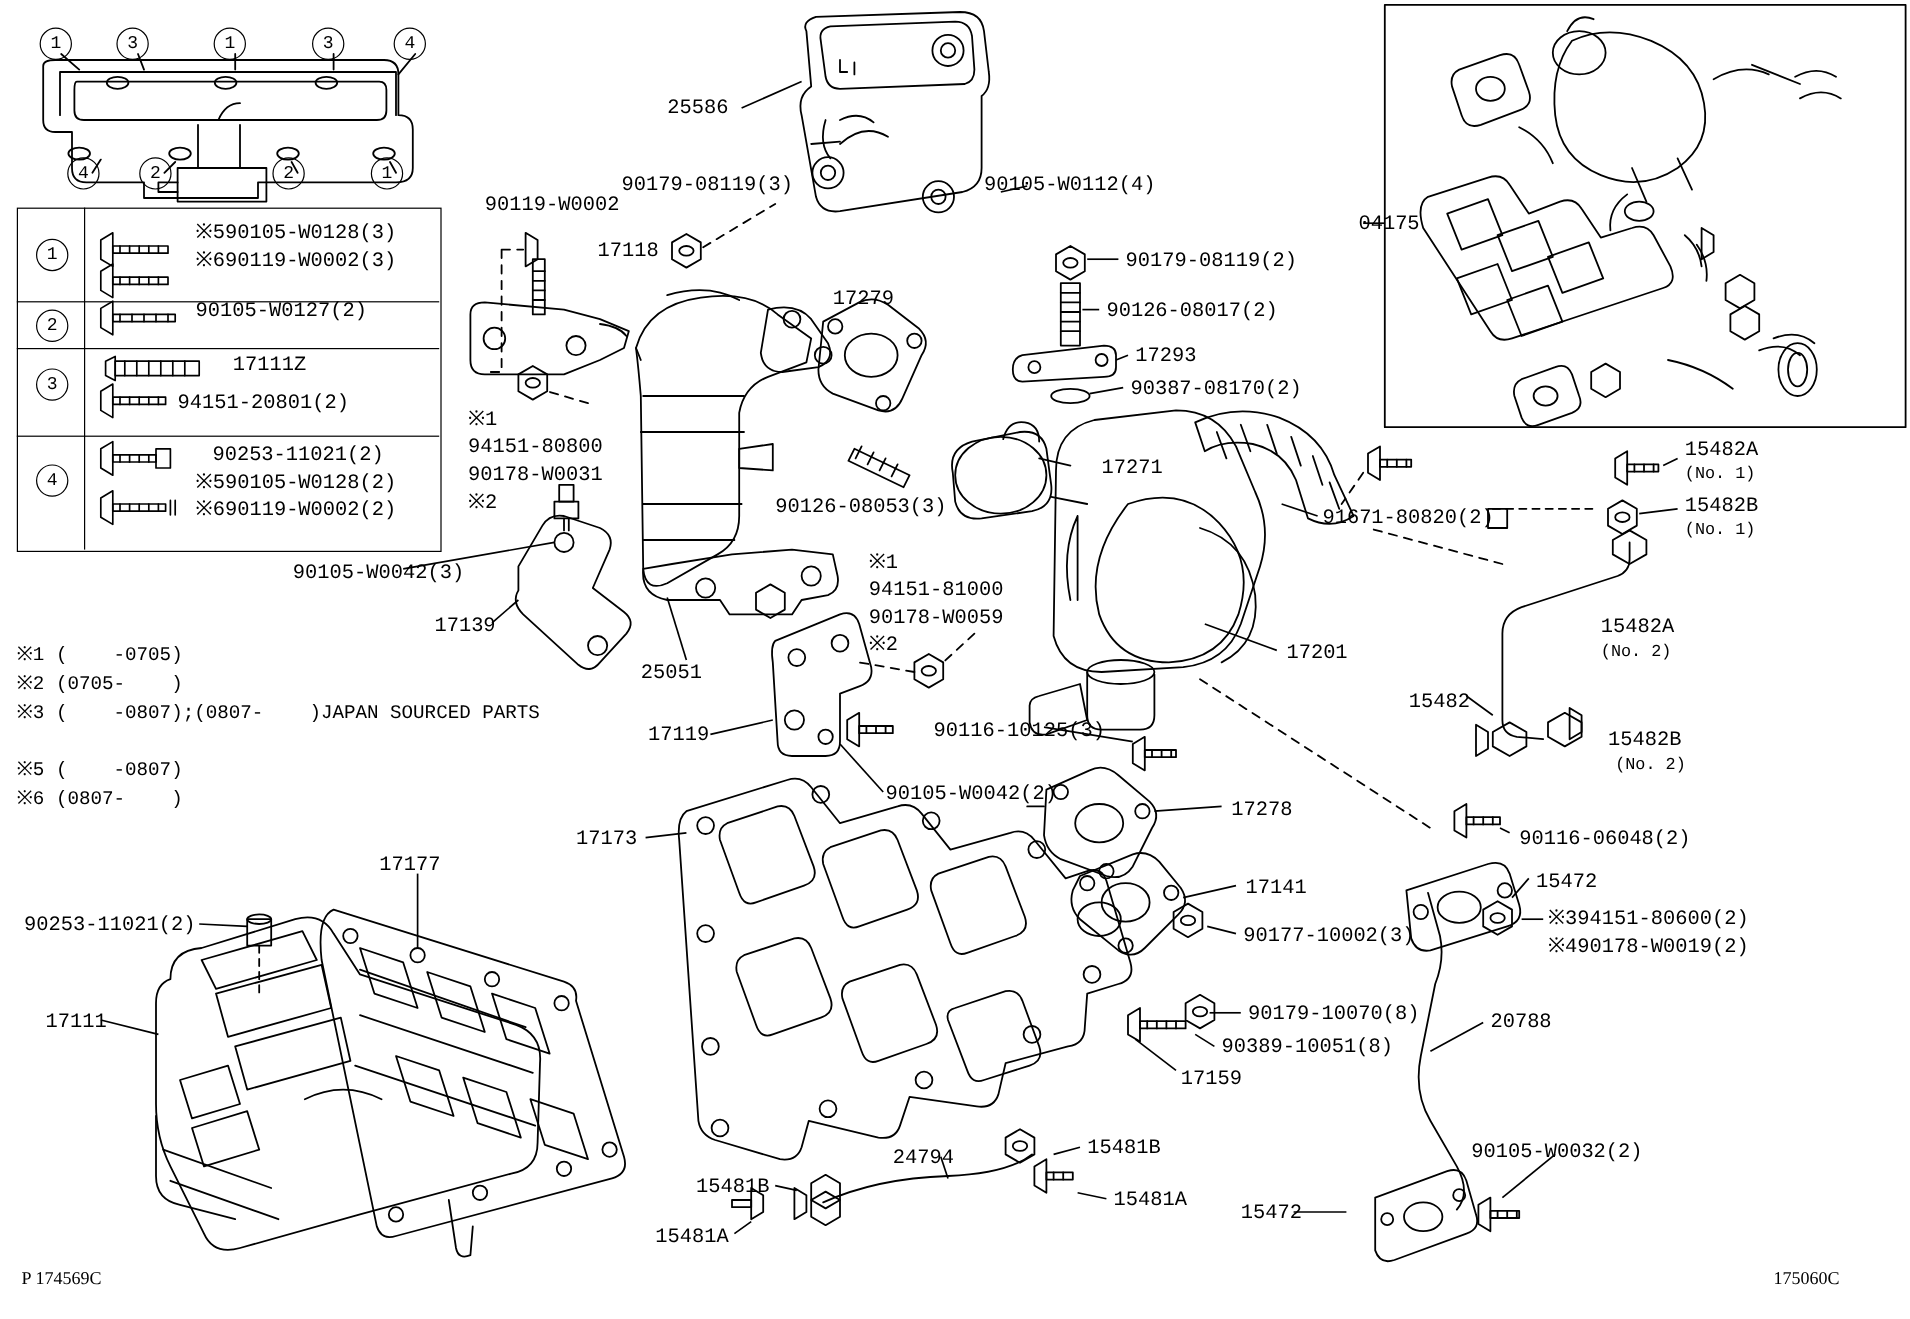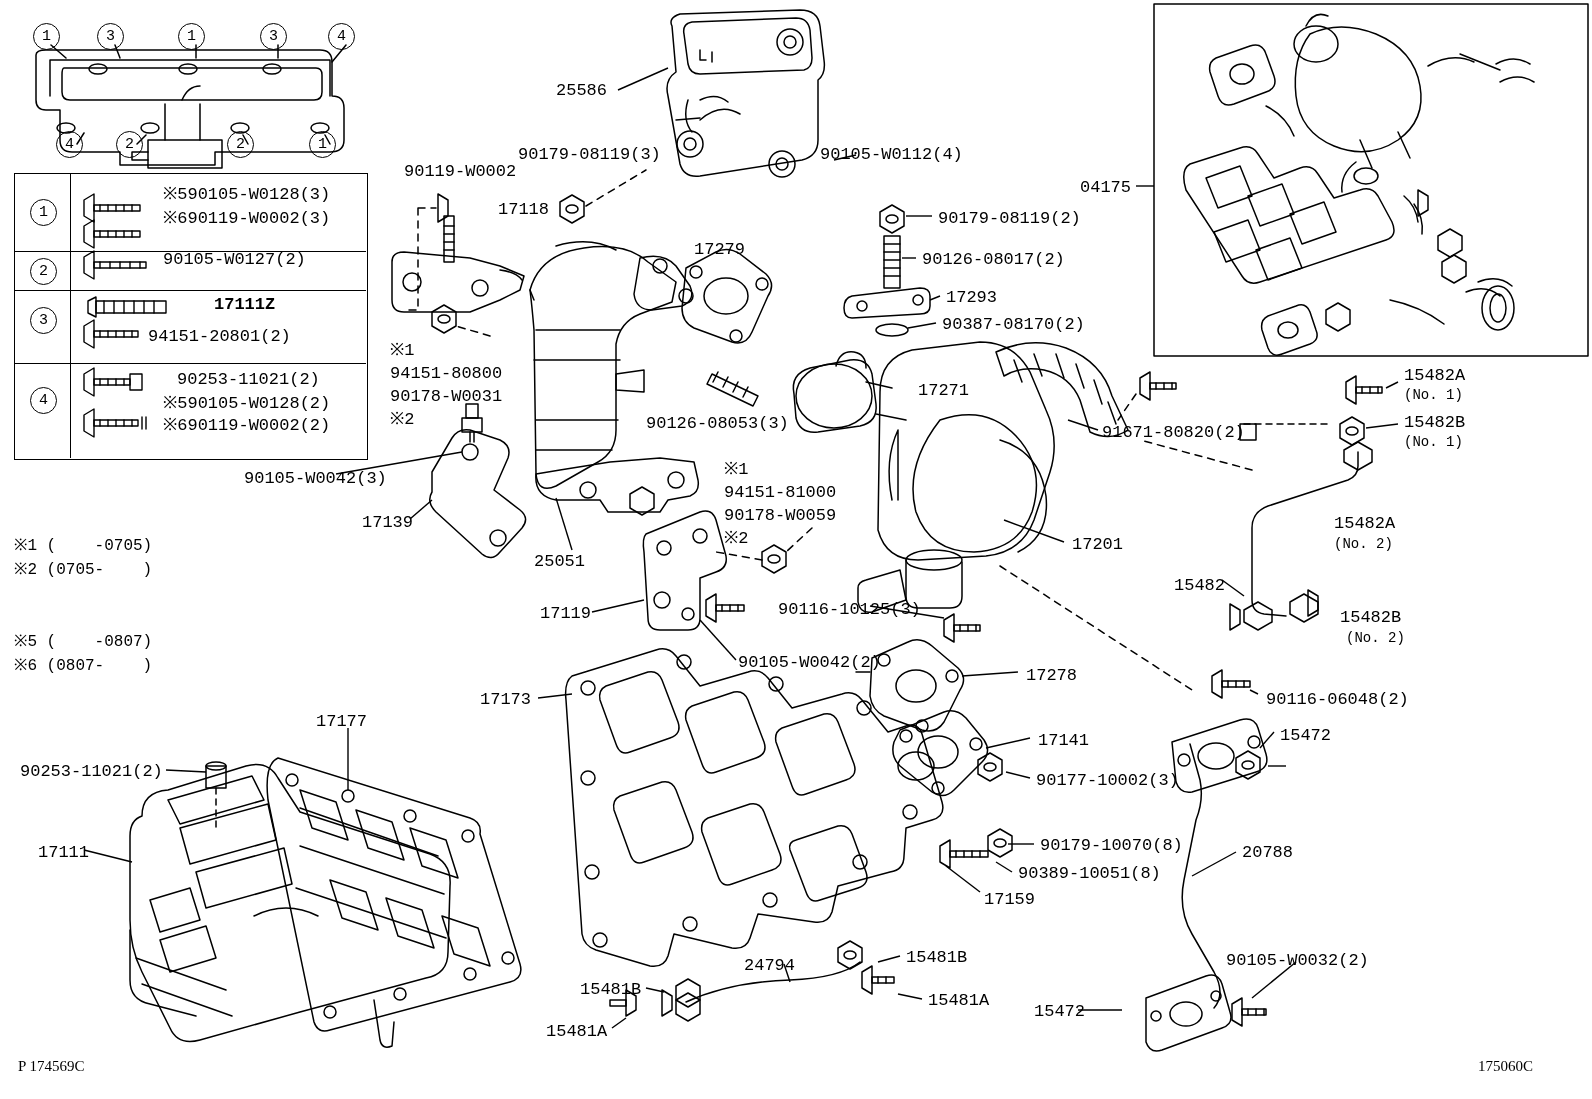--- a/index.html
+++ b/index.html
@@ -3,21 +3,21 @@
 <meta charset="utf-8">
 <style>
   html,body{margin:0;padding:0;background:#ffffff;}
   body{width:1592px;height:1099px;position:relative;overflow:hidden;
        font-family:"Liberation Mono", monospace;color:#000;}
   .canvas{position:absolute;left:0;top:0;width:1592px;height:1099px;}
   svg.layer{position:absolute;left:0;top:0;width:1592px;height:1099px;overflow:visible;}
   .lbl{position:absolute;font-family:"Liberation Mono", monospace;font-size:17px;
        letter-spacing:0px;white-space:pre;line-height:1.15;}
   .lbl.sm{font-size:14px;}
-  .lbl.b{font-weight:bold;margin-left:20px;}
+  .lbl.b{font-weight:normal;}
   .cal{position:absolute;left:14px;top:5px;width:360px;height:455px;}
   .cal .box{position:absolute;left:0;top:168px;width:352px;height:285px;border:1.6px solid #000;}
   .cal .rowline{position:absolute;left:0;width:352px;height:0;border-top:1.6px solid #000;}
   .cal .colline{position:absolute;top:168px;left:56px;width:0;height:285px;border-left:1.6px solid #000;}
   .circ{position:absolute;width:25px;height:25px;border:1.6px solid #000;border-radius:50%;
         font-family:"Liberation Mono", monospace;font-size:15px;text-align:center;line-height:25px;}
   .note{position:absolute;font-family:"Liberation Mono", monospace;font-size:16px;white-space:pre;}
   .footer{position:absolute;font-family:Liberation Serif, serif;font-size:15px;}
 </style>
 </head>
@@ -419,30 +419,31 @@
   <div class="lbl" style="left:163px;top:209px">※690119-W0002(3)</div>
   <div class="lbl" style="left:163px;top:250px">90105-W0127(2)</div>
   <div class="lbl b" style="left:194px;top:295px">17111Z</div>
   <div class="lbl" style="left:148px;top:327px">94151-20801(2)</div>
   <div class="lbl" style="left:177px;top:370px">90253-11021(2)</div>
   <div class="lbl" style="left:163px;top:394px">※590105-W0128(2)</div>
   <div class="lbl" style="left:163px;top:416px">※690119-W0002(2)</div>
 
   <div class="note" style="left:14px;top:533px">※1 (    -0705)</div>
   <div class="note" style="left:14px;top:557px">※2 (0705-    )</div>
+  <div class="note" style="left:14px;top:581px">※3 (    -0807);(0807-    )JAPAN SOURCED PARTS</div>
   <div class="note" style="left:14px;top:629px">※5 (    -0807)</div>
   <div class="note" style="left:14px;top:653px">※6 (0807-    )</div>
 
   <div class="lbl" style="left:556px;top:81px">25586</div>
   <div class="lbl" style="left:404px;top:162px">90119-W0002</div>
   <div class="lbl" style="left:518px;top:145px">90179-08119(3)</div>
   <div class="lbl" style="left:820px;top:145px">90105-W0112(4)</div>
   <div class="lbl" style="left:498px;top:200px">17118</div>
   <div class="lbl" style="left:694px;top:240px">17279</div>
-  <div class="lbl" style="left:1080px;top:178px">04175</div>
+  <div class="lbl" style="left:1132px;top:178px">04175</div>
   <div class="lbl" style="left:938px;top:209px">90179-08119(2)</div>
   <div class="lbl" style="left:922px;top:250px">90126-08017(2)</div>
   <div class="lbl" style="left:946px;top:288px">17293</div>
   <div class="lbl" style="left:942px;top:315px">90387-08170(2)</div>
   <div class="lbl" style="left:390px;top:340px;line-height:1.35">※1
 94151-80800
 90178-W0031
 ※2</div>
   <div class="lbl" style="left:646px;top:414px">90126-08053(3)</div>
   <div class="lbl" style="left:918px;top:381px">17271</div>
@@ -466,20 +467,22 @@
   <div class="lbl" style="left:1072px;top:535px">17201</div>
   <div class="lbl" style="left:540px;top:604px">17119</div>
   <div class="lbl" style="left:778px;top:600px">90116-10125(3)</div>
   <div class="lbl" style="left:738px;top:653px">90105-W0042(2)</div>
   <div class="lbl" style="left:1026px;top:666px">17278</div>
   <div class="lbl" style="left:480px;top:690px">17173</div>
   <div class="lbl" style="left:1038px;top:731px">17141</div>
   <div class="lbl" style="left:1036px;top:771px">90177-10002(3)</div>
   <div class="lbl" style="left:1266px;top:690px">90116-06048(2)</div>
   <div class="lbl" style="left:1280px;top:726px">15472</div>
+  <div class="lbl" style="left:1290px;top:756px;line-height:1.35">※394151-80600(2)
+※490178-W0019(2)</div>
   <div class="lbl" style="left:1040px;top:836px">90179-10070(8)</div>
   <div class="lbl" style="left:1018px;top:864px">90389-10051(8)</div>
   <div class="lbl" style="left:984px;top:890px">17159</div>
   <div class="lbl" style="left:1242px;top:843px">20788</div>
   <div class="lbl" style="left:316px;top:712px">17177</div>
   <div class="lbl" style="left:20px;top:762px">90253-11021(2)</div>
   <div class="lbl" style="left:38px;top:843px">17111</div>
   <div class="lbl" style="left:906px;top:948px">15481B</div>
   <div class="lbl" style="left:744px;top:956px">24794</div>
   <div class="lbl" style="left:580px;top:980px">15481B</div>

